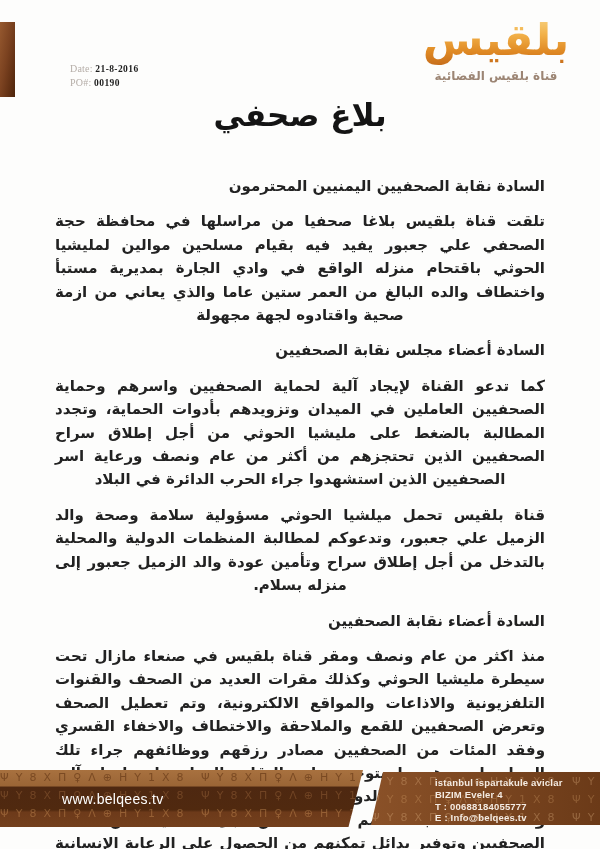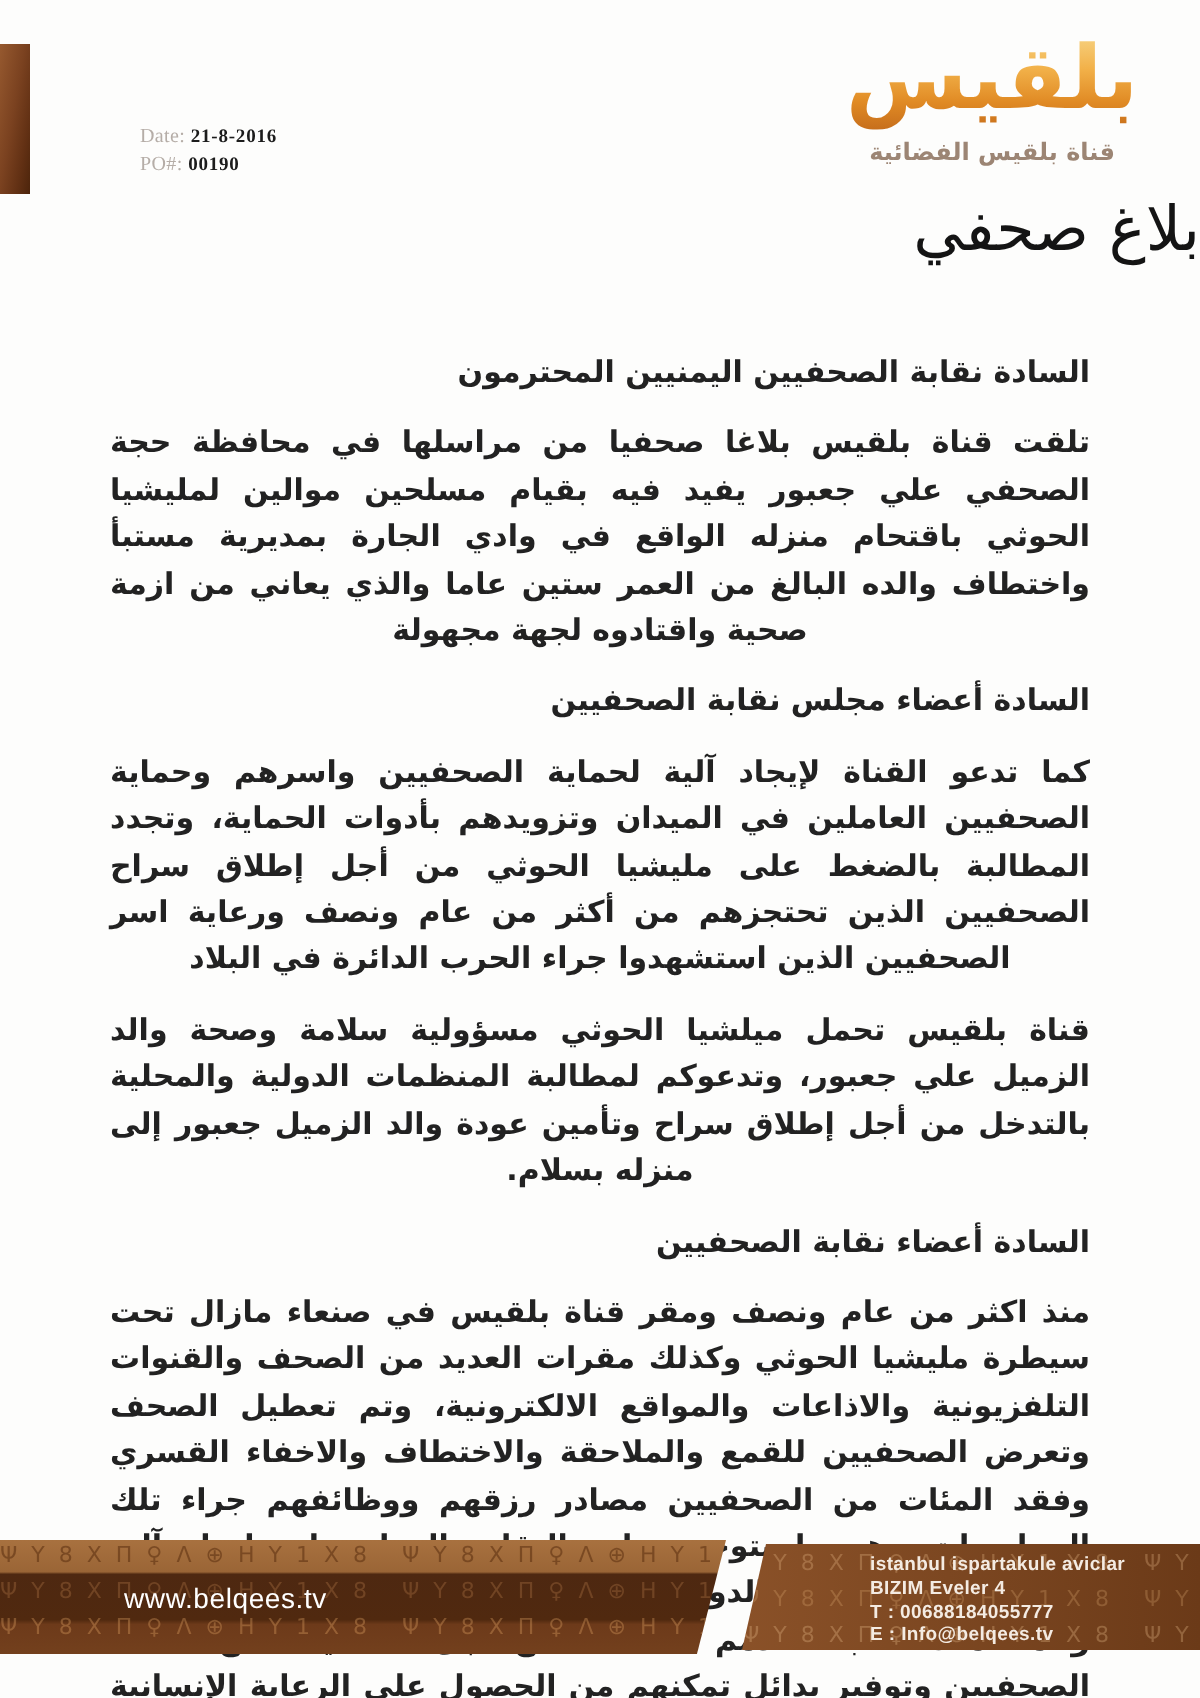--- a/index.html
+++ b/index.html
@@ -18,22 +18,22 @@
 
   
   .logo-block{position:absolute;right:24px;top:12px;width:160px;text-align:center;}
   .logo-word{display:inline-block;font-size:44px;font-weight:bold;line-height:56px;
     background:linear-gradient(180deg,#f8dc92 0%,#f2b149 40%,#e08a24 70%,#c1681a 100%);
     -webkit-background-clip:text;background-clip:text;color:transparent;
     direction:rtl;}
   .logo-tagline{margin-top:1px;font-size:12px;font-weight:bold;color:#9c8574;direction:rtl;}
 
   
-  .doc-title{position:absolute;left:0;right:0;top:97px;
-    font-size:31px;font-weight:normal;color:#141414;direction:rtl;letter-spacing:0;}
+  .doc-title{position:absolute;left:0;right:0;top:97px;text-align:center;
+    font-size:31px;font-weight:bold;color:#141414;direction:rtl;letter-spacing:0;}
 
   
   .content{position:absolute;left:43px;right:43px;top:163px;direction:rtl;
     color:#222;font-weight:bold;font-size:15px;line-height:23.4px;text-align:right;}
   .content p{margin:12px;}
   .para{text-align:justify;text-align-last:center;}
   .head-line{text-align:right;}
   .center-line{text-align:center;}
   .greeting{margin-bottom:13px;}
   .signature{margin-top:22px;text-align:left;padding-left:55px;font-size:12px;}

